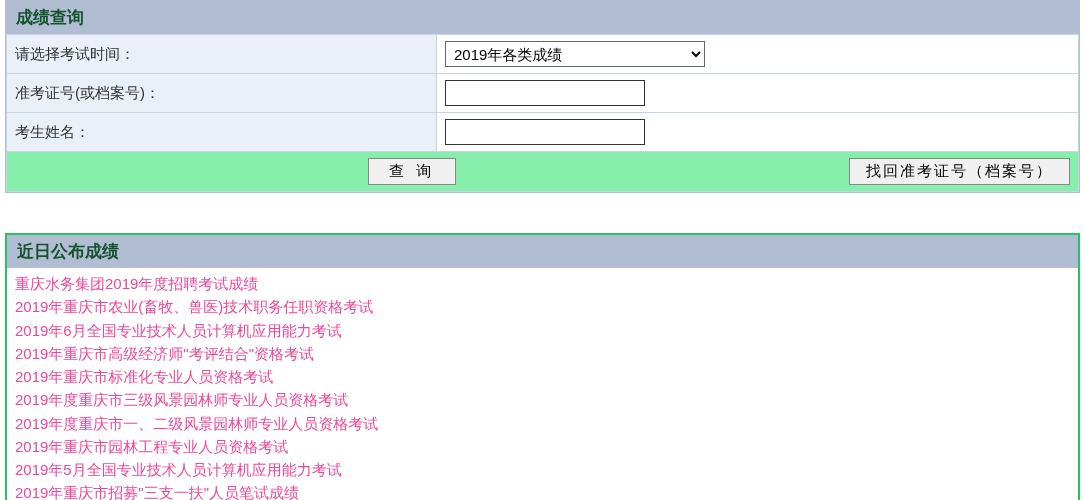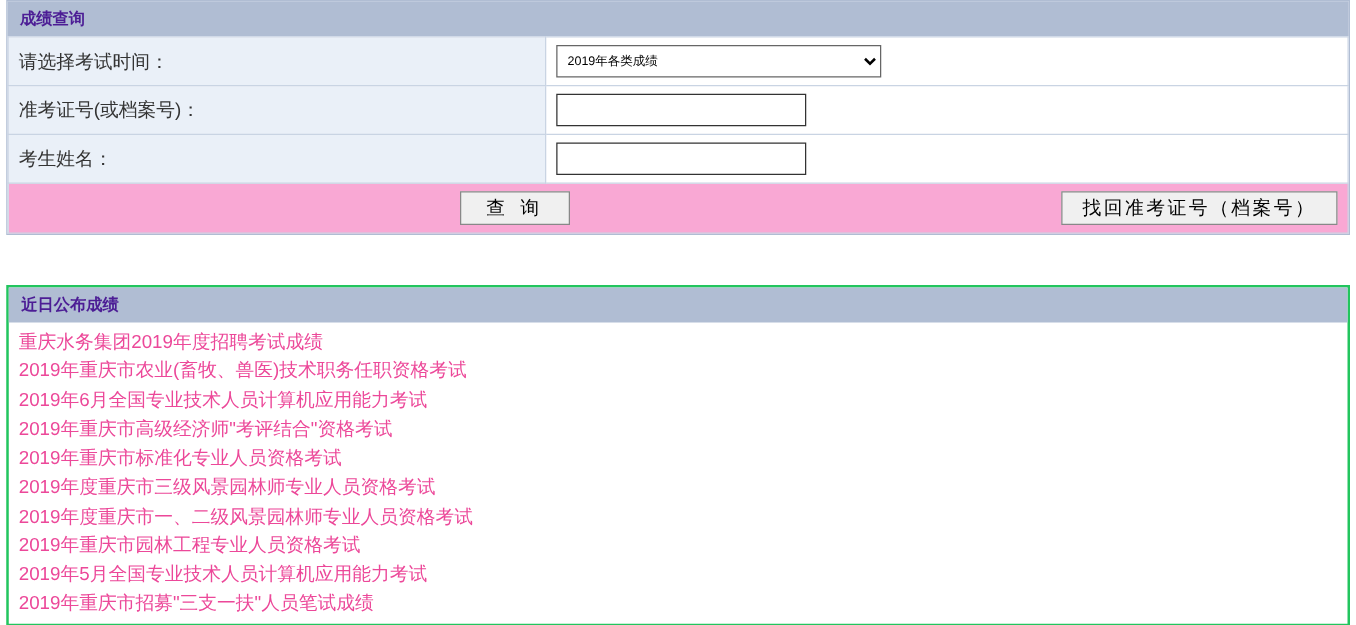--- a/index.html
+++ b/index.html
@@ -19,22 +19,22 @@
       margin: 0 auto;
     }
     .panel {
       border: 1px solid #b0bdd3;
       margin-bottom: 40px;
     }
     .panel-header {
       background: #b0bdd3;
       padding: 5px 10px;
       font-weight: bold;
-      font-size: 13px;
-      color: #4c1d95;
+      font-size: 17px;
+      color: #14532d;
     }
     .form-table {
       width: 100%;
       border-collapse: collapse;
     }
     .form-table td {
       border: 1px solid #c9d4e3;
       padding: 6px 8px;
       vertical-align: middle;
     }
@@ -43,34 +43,34 @@
       width: 430px;
       font-size: 15px;
       color: #333;
     }
     .input-cell {
       background: #fff;
     }
     .select-field {
       width: 260px;
       height: 26px;
-      font-size: 10px;
+      font-size: 15px;
       padding: 2px 4px;
       border: 1px solid #666;
       background: #fff;
     }
     .text-field {
       width: 200px;
       height: 26px;
       border: 1px solid #333;
       padding: 2px 6px;
       font-size: 14px;
     }
     .button-row {
-      background: #f9a8d4;
+      background: #86efac;
       padding: 6px;
     }
     .btn {
       font-family: inherit;
       font-size: 15px;
       padding: 3px 20px;
       background: #f0f0f0;
       border: 1px solid #888;
       cursor: pointer;
       letter-spacing: 4px;

